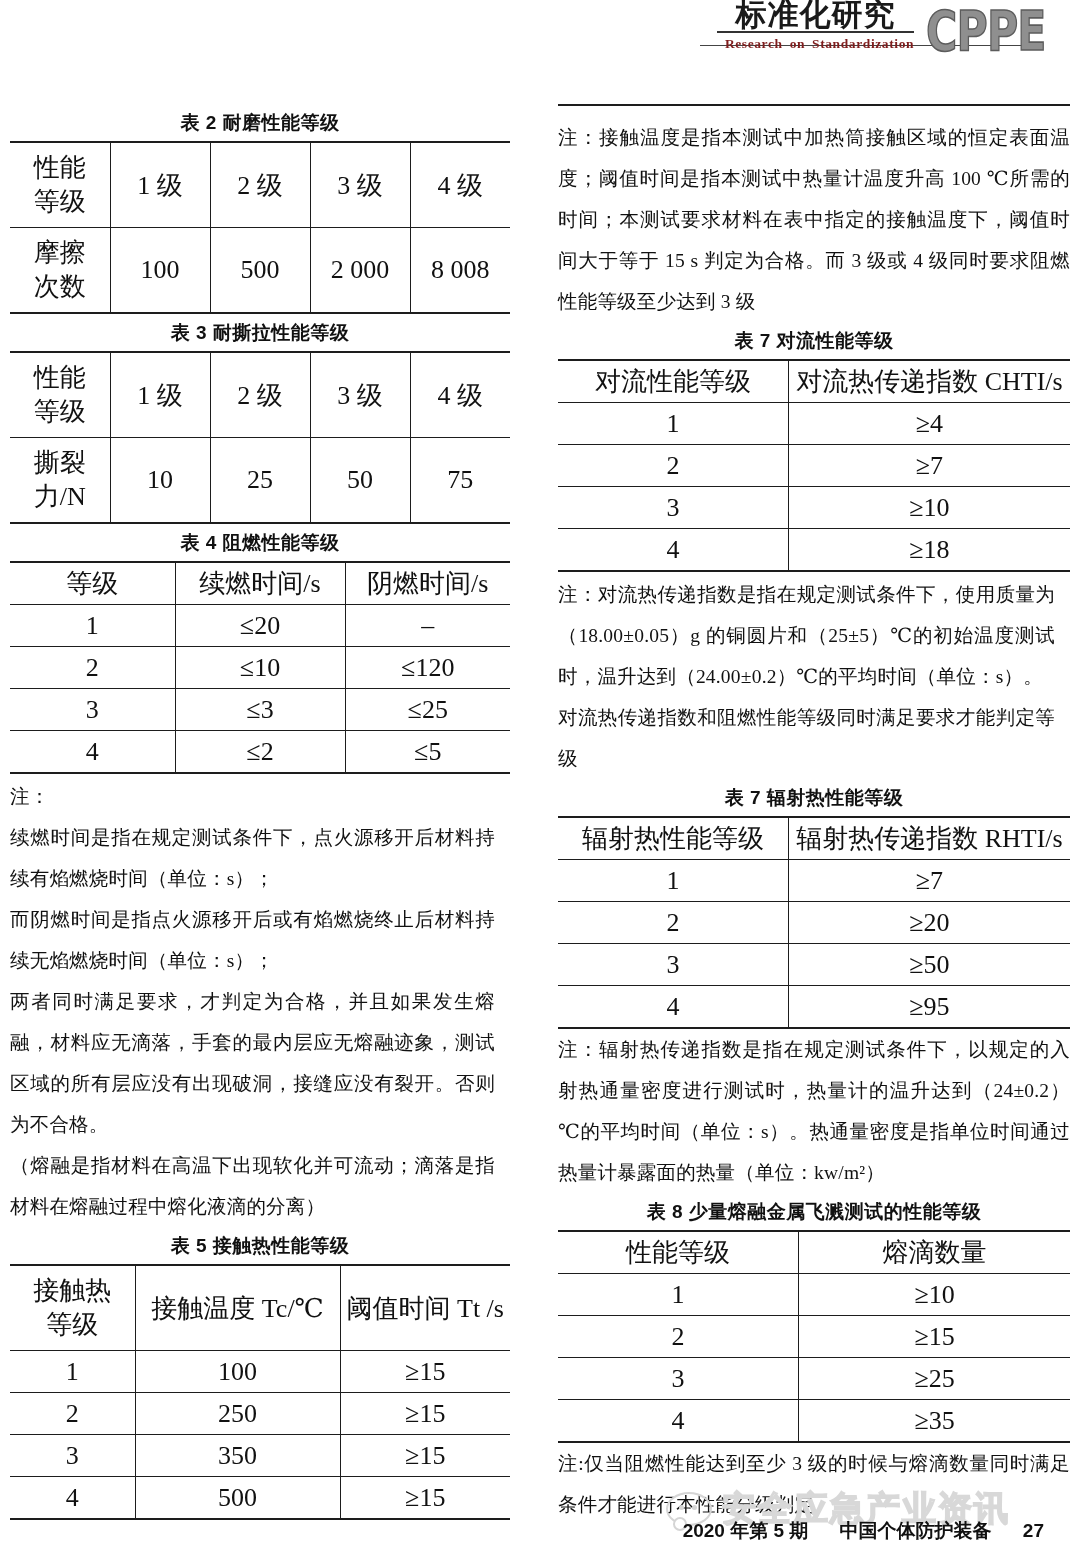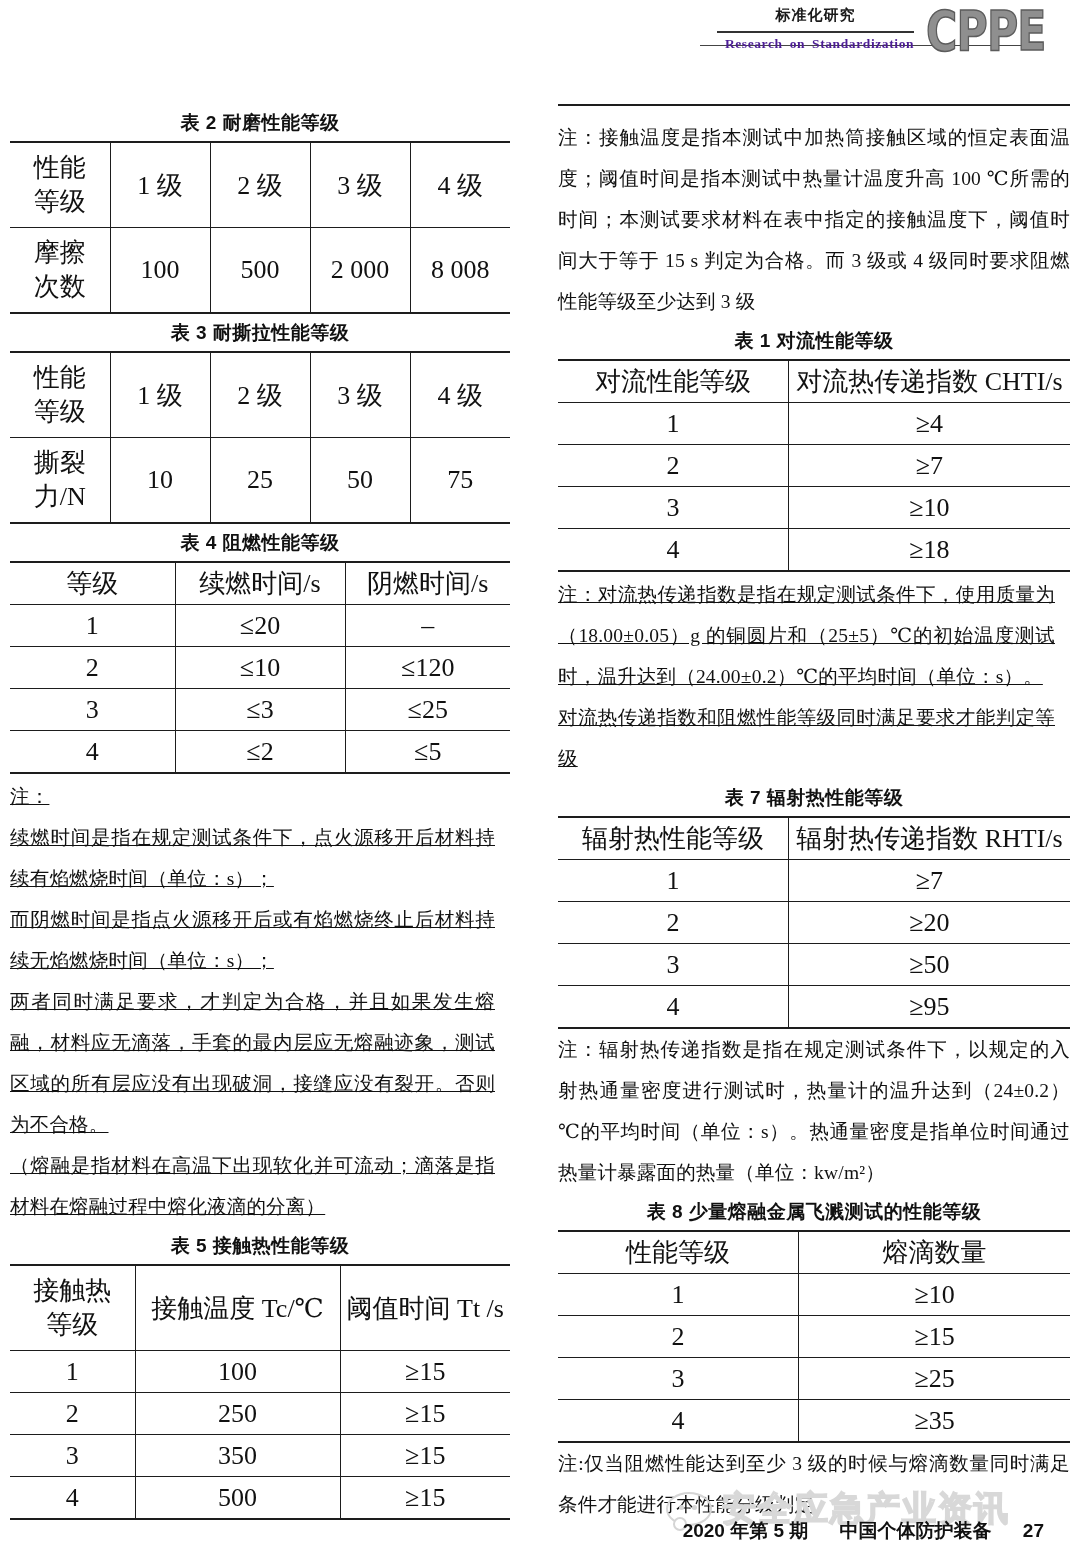--- a/index.html
+++ b/index.html
@@ -20,33 +20,33 @@
   .mast-inner{
     position:absolute;right:8px;top:2px;
     display:flex;align-items:flex-start;
   }
   .mast-text{
     text-align:center;
     padding-right:12px;
   }
   .mast-cn{
     font-family:"Liberation Sans","DejaVu Sans",sans-serif;
-    font-weight:bold;font-size:15px;letter-spacing:1px;
+    font-weight:bold;font-size:31px;letter-spacing:1px;
     color:#1a1a1a;line-height:26px;
     padding:0 4px 2px 4px;
   }
   .mast-rule{
     border-bottom:2.5px solid #333;
     width:100%;
     margin:1px 0 3px 0;
   }
   .mast-en{
     font-family:"Liberation Serif","DejaVu Serif",serif;
     font-weight:bold;font-size:13.5px;letter-spacing:.6px;
-    color:#4c1d95;
+    color:#7f1d1d;
     word-spacing:3px;
     margin-left:8px;
   }
   .mast-logo{
     font-family:"DejaVu Sans",sans-serif;
     font-weight:bold;
     font-size:52px;
     line-height:52px;
     letter-spacing:-1px;
     color:#8f8f8f;
@@ -73,21 +73,21 @@
 
   
   p.txt{
     margin:0;
     font-size:19.5px;
     line-height:41px;
     text-align:justify;
     text-justify:inter-ideograph;
     letter-spacing:.2px;
   }
-  .note-block{margin:2px 15px 4px 0;text-decoration:underline;}
+  .note-block{margin:2px 15px 4px 0;}
 
   
   .tcap{
     font-family:Liberation Sans, sans-serif;
     font-weight:bold;
     font-size:19px;
     text-align:center;
     margin:6px 0 5px 0;
     letter-spacing:.5px;
   }
@@ -325,21 +325,21 @@
     </table>
 
 </div>
 
 <div class="col col-right">
 
   <div class="col-toprule"></div>
 
   <p class="txt">注：接触温度是指本测试中加热筒接触区域的恒定表面温度；阈值时间是指本测试中热量计温度升高 100 ℃所需的时间；本测试要求材料在表中指定的接触温度下，阈值时间大于等于 15 s 判定为合格。而 3 级或 4 级同时要求阻燃性能等级至少达到 3 级</p>
 
-  <div class="tcap">表 1  对流性能等级</div>
+  <div class="tcap">表 7  对流性能等级</div>
   <table class="t">
     <colgroup>
         <col style="width:45%">
         <col style="width:55%">
       </colgroup>
     <tbody>
         <tr>
       <td class="rule-top cell">对流性能等级</td>
       <td class="rule-top cell vl">对流热传递指数 CHTI/s</td>
     </tr>

